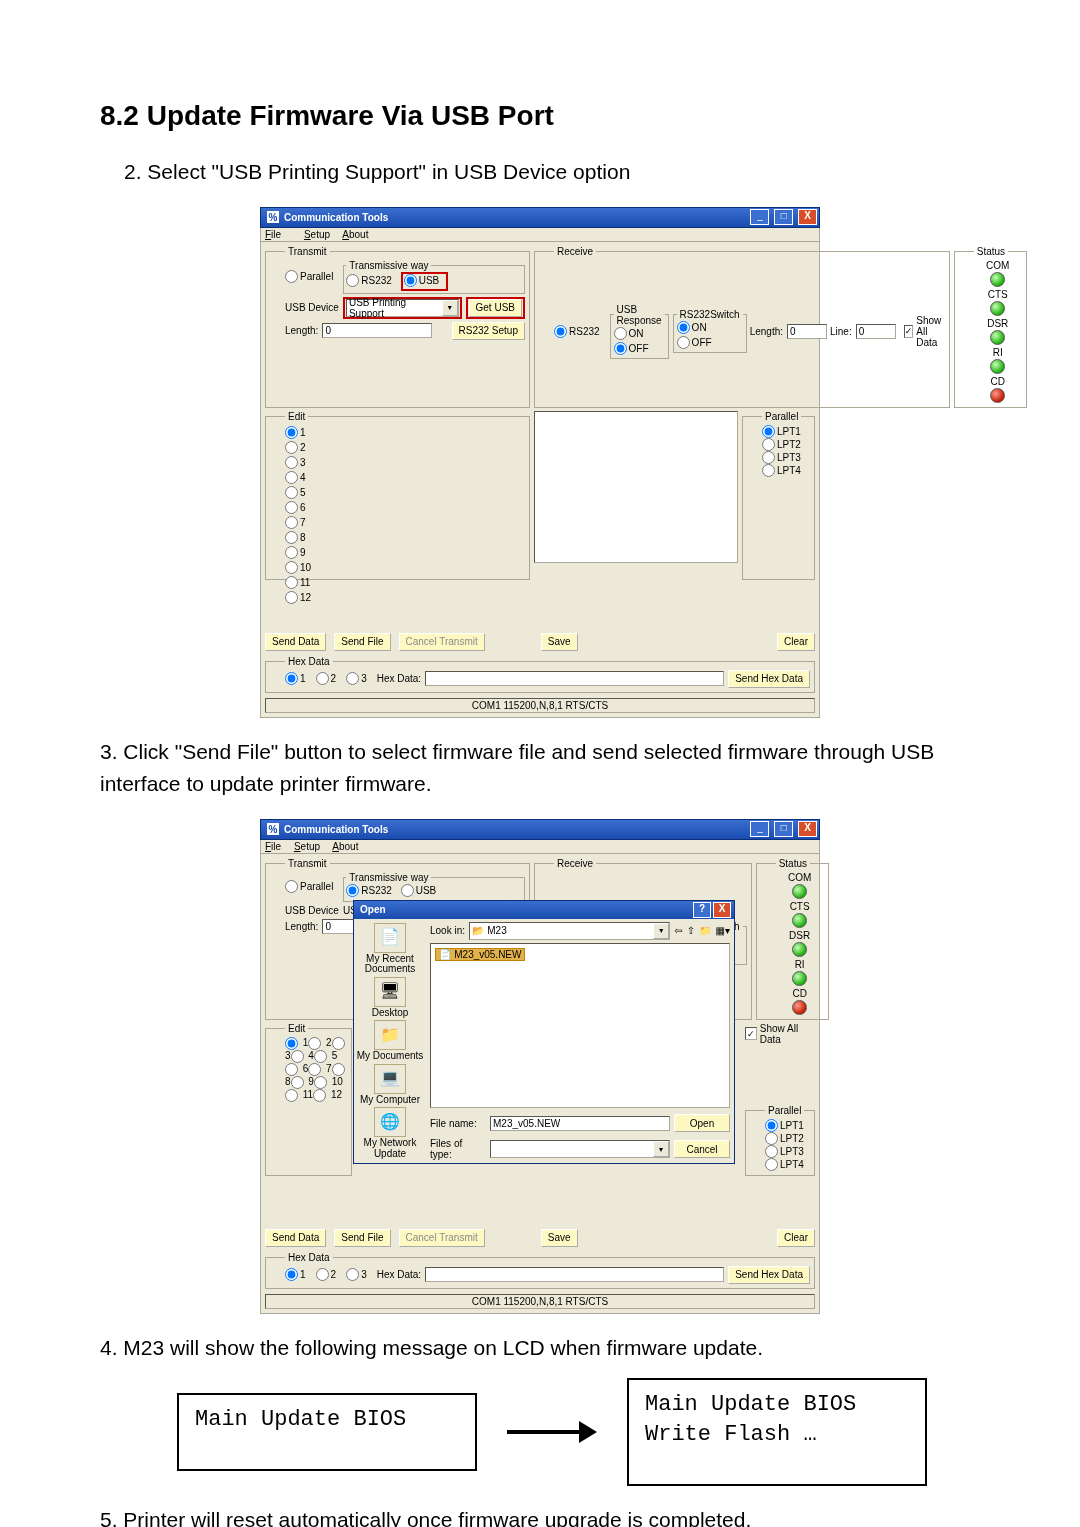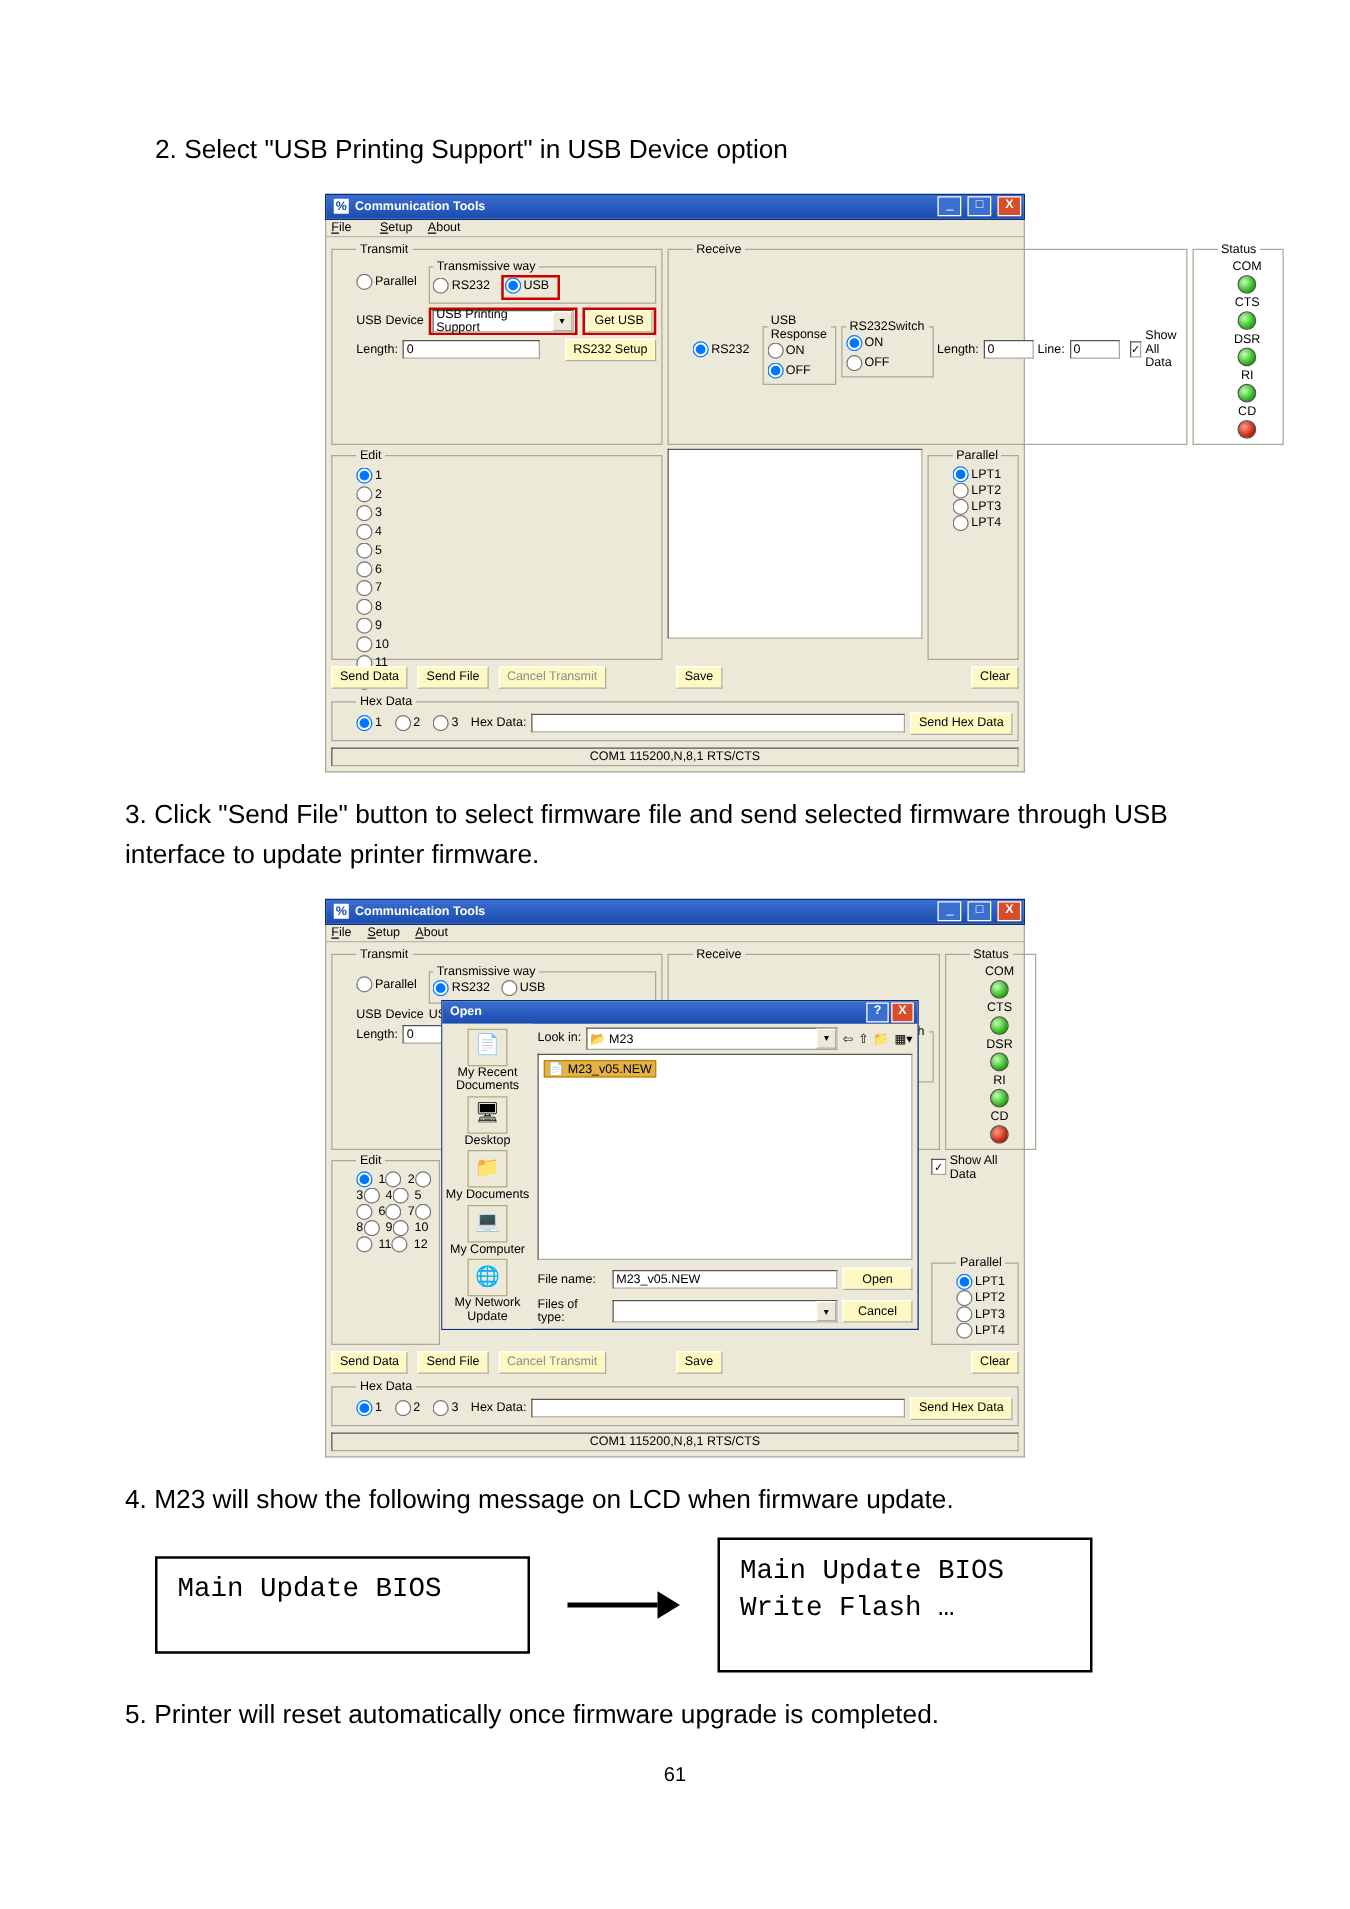--- a/index.html
+++ b/index.html
@@ -45,51 +45,52 @@
   .edit .nums label{display:flex;align-items:center;font-size:10px;margin:1px 0;}
   .highlight{border:2px solid #c80000;padding:0 1px;display:inline-block;}
 
   .receive-box{border:1px inset #aca899;background:#fff;height:150px;}
 
   .led{width:13px;height:13px;border-radius:50%;display:inline-block;border:1px solid #555;}
   .led.green{background:radial-gradient(circle at 35% 35%,#c3ffb3,#1cae0a 70%);}
   .led.red{background:radial-gradient(circle at 35% 35%,#ff9a8a,#c21a00 70%);}
   .status-item{display:flex;flex-direction:column;align-items:center;gap:1px;}
 
-  .action-row{display:flex;gap:8px;align-items:center;padding:2px 0;}
+  .action-row{display:flex;gap:8px;align-items:center;padding:2px 0;margin-top:48px;}
   .statusbar{border:1px inset #aca899;background:#ece9d8;text-align:center;padding:1px 0;margin-top:2px;}
 
   
   .dlg{position:relative;}
   .open-dlg{position:absolute;left:92px;top:46px;width:380px;background:#ece9d8;border:1px solid #0a2e78;font-size:10px;z-index:5;}
   .open-title{display:flex;align-items:center;background:linear-gradient(#3a6ecf,#1a4cb0);color:#fff;height:18px;padding:0 3px 0 6px;font-weight:bold;}
   .open-title .sp{flex:1;}
   .open-title .q,.open-title .x{display:inline-block;width:16px;height:14px;margin-left:2px;text-align:center;line-height:12px;border:1px solid #fff;font-size:10px;}
   .open-title .q{background:#3a6ecf;}
   .open-title .x{background:#d64f2a;font-weight:bold;}
   .open-body{display:flex;}
   .places{width:72px;background:#ece9d8;display:flex;flex-direction:column;align-items:center;padding:4px 0;gap:2px;}
   .place{display:flex;flex-direction:column;align-items:center;width:68px;text-align:center;line-height:1.05;}
   .place .pic{width:30px;height:28px;border:1px solid #b5a97e;display:flex;align-items:center;justify-content:center;font-size:16px;margin-bottom:1px;}
   .open-main{flex:1;display:flex;flex-direction:column;}
   .open-row{display:flex;align-items:center;gap:4px;padding:3px 4px;}
   .file-list{flex:1;border:1px inset #aca899;background:#fff;margin:0 4px 3px 4px;height:134px;padding:4px;}
   .file-sel{background:#e2b24a;border:1px solid #c28400;padding:0 3px;color:#000;display:inline-block;}
 
   
-  .lcd-row{display:flex;align-items:center;gap:30px;justify-content:flex-start;margin:14px 0 6px 24px;}
+  .lcd-row{display:flex;align-items:center;gap:30px;justify-content:center;margin:14px 0 6px 24px;}
   .lcd{border:2px solid #000;padding:10px 16px 34px 16px;font-family:"Courier New",monospace;font-size:22px;line-height:1.35;width:300px;box-sizing:border-box;}
   .arrow-img{width:90px;height:30px;position:relative;}
   .arrow-img::before{content:"";position:absolute;left:0;top:13px;width:72px;height:4px;background:#000;}
   .arrow-img::after{content:"";position:absolute;right:0;top:4px;width:0;height:0;border-left:18px solid #000;border-top:11px solid transparent;border-bottom:11px solid transparent;}
 </style>
 </head>
 <body>
 
 <div class="page">
+  <h2>8.2 Update Firmware Via USB Port</h2>
   <div class="step">2. Select "USB Printing Support" in USB Device option</div>
 
   <div class="win">
     <div class="titlebar">
       <span class="ticon">%</span>
       <span class="t">Communication Tools</span>
       <span class="win-btns">
         <span class="min">_</span>
         <span class="max">□</span>
         <span class="close">X</span>

